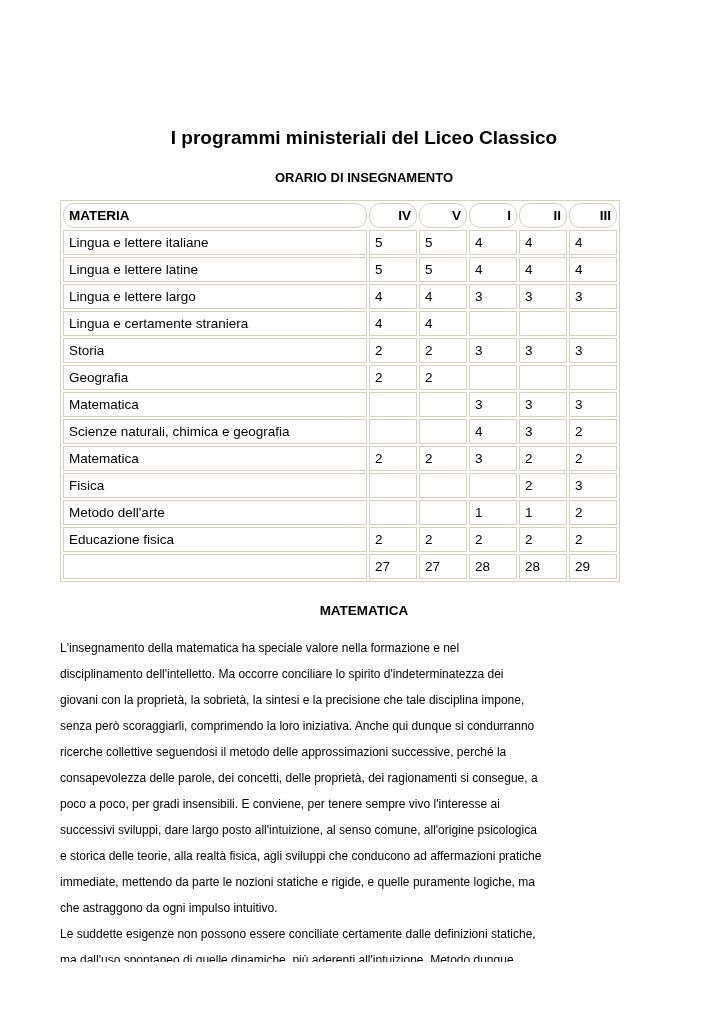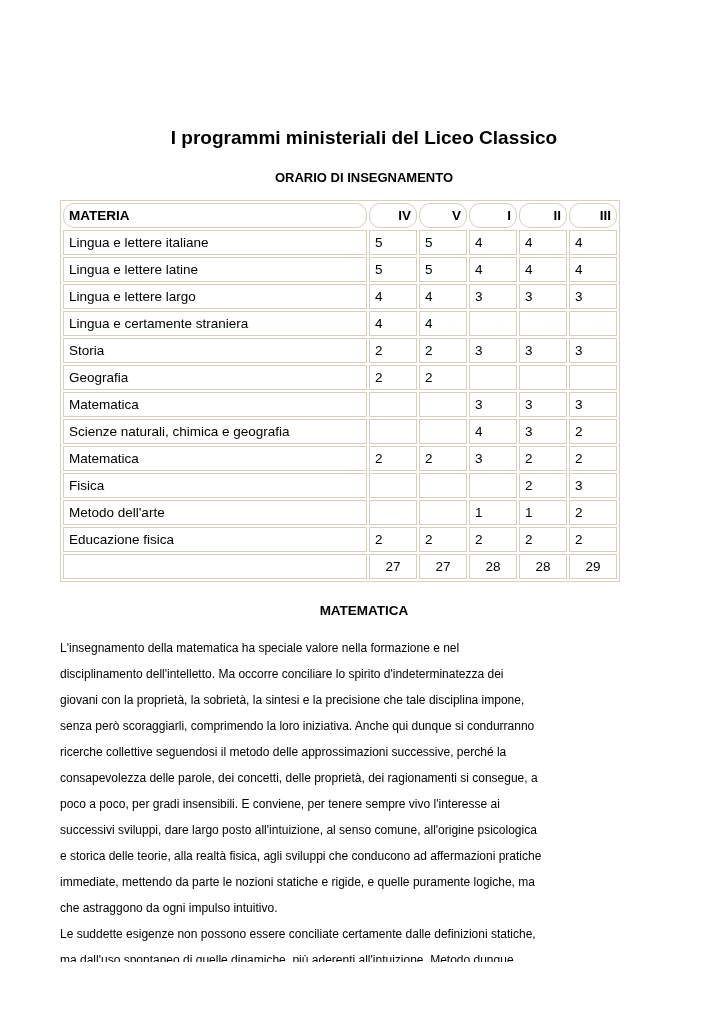--- a/index.html
+++ b/index.html
@@ -51,21 +51,21 @@
     border: 1px solid #d6cfbe;
     padding: 3px 5px;
     line-height: 17px;
     font-weight: normal;
     text-align: left;
     overflow: hidden;
     white-space: nowrap;
   }
   table.timetable th { font-weight: bold; border-radius: 11px; }
   table.timetable th.num { text-align: right; }
-  table.timetable tr.totals td { text-align: center; }
+  table.timetable tr.totals td { text-align: left; }
   .matematica-heading {
     margin: 0;
     padding-top: 20px;
     text-align: center;
     font-size: 13.5px;
     font-weight: bold;
     line-height: 17px;
   }
   .body-text {
     margin: 0;

